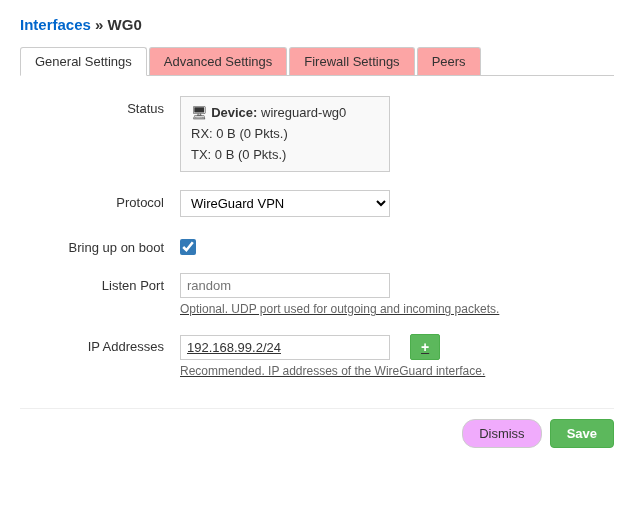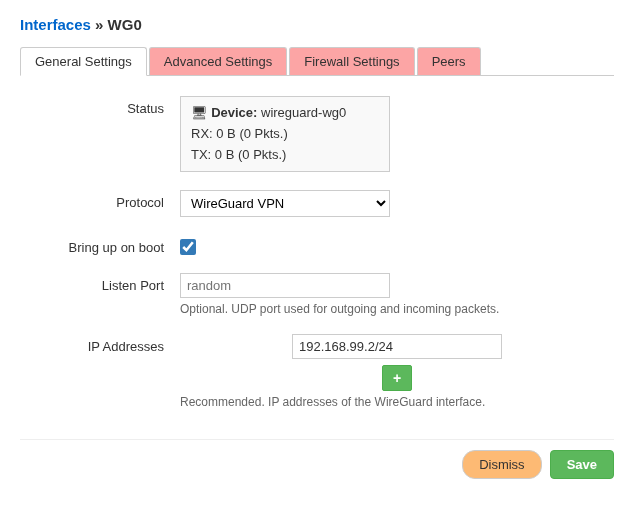--- a/index.html
+++ b/index.html
@@ -60,20 +60,21 @@
       width: 160px;
       min-width: 160px;
       text-align: right;
       padding-right: 16px;
       padding-top: 5px;
       color: #333;
       font-size: 13px;
     }
     .form-content {
       flex: 1;
+      text-decoration: underline;
     }
     .status-box {
       border: 1px solid #ccc;
       background: #f9f9f9;
       padding: 6px 10px;
       font-size: 13px;
       display: inline-block;
       min-width: 210px;
       line-height: 1.6;
     }
@@ -125,22 +126,21 @@
     .listen-port-input {
       width: 210px;
       padding: 4px 6px;
       border: 1px solid #ccc;
       font-size: 13px;
       color: #999;
     }
     .ip-wrap {
       display: flex;
       align-items: center;
-      gap: 6px;
-      flex-direction: column;
+      gap: 20px;
     }
     .ip-input {
       width: 210px;
       padding: 4px 6px;
       border: 1px solid #ccc;
       font-size: 13px;
       color: #333;
     }
     .add-btn {
       background: #5cb85c;
@@ -156,21 +156,21 @@
       display: flex;
       justify-content: flex-end;
       gap: 8px;
       margin-top: 30px;
       padding-top: 10px;
       border-top: 1px solid #eee;
     }
     .btn-dismiss {
       padding: 6px 16px;
       border: 1px solid #ccc;
-      background: #fdba74;
+      background: #f0abfc;
       color: #333;
       font-size: 13px;
       cursor: pointer;
       border-radius: 13px;
     }
     .btn-save {
       padding: 6px 16px;
       border: 1px solid #4cae4c;
       background: #5cb85c;
       color: #fff;

